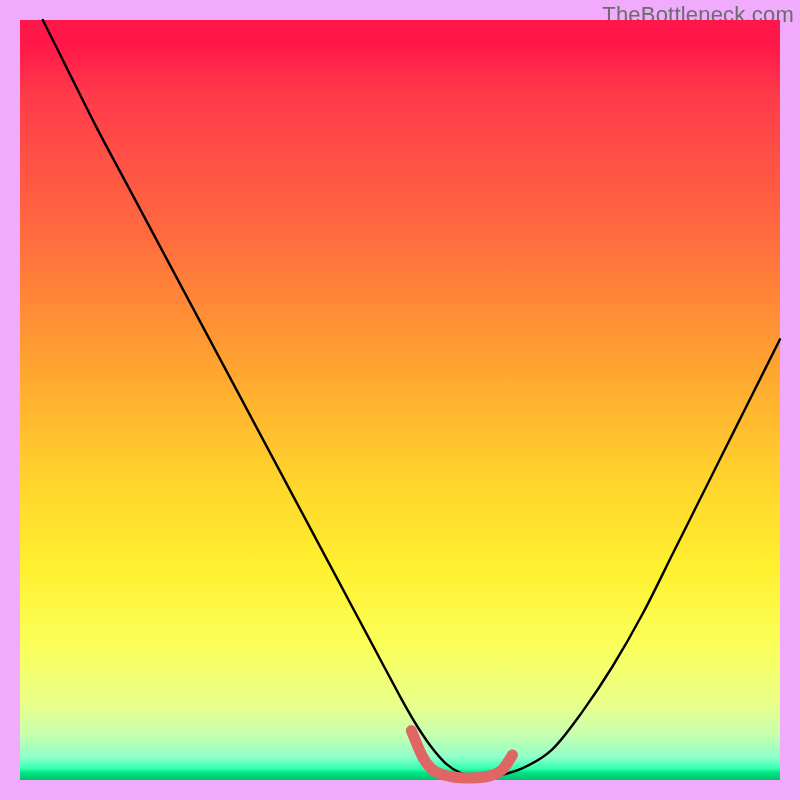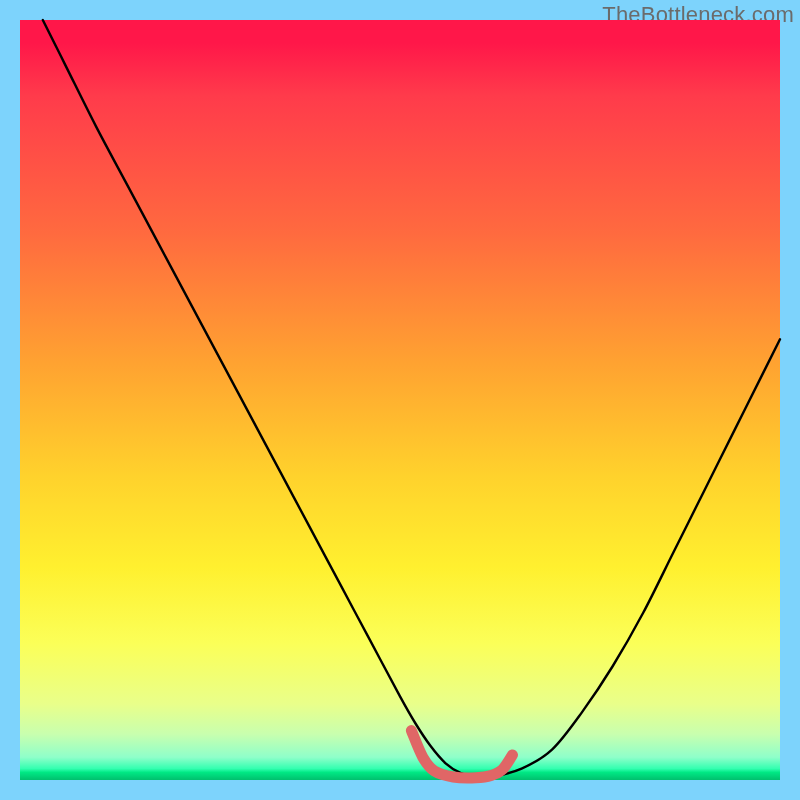--- a/index.html
+++ b/index.html
@@ -8,21 +8,21 @@
     width: 800px;
     height: 800px;
     overflow: hidden;
     background: #000;
     font-family: Arial, Helvetica, sans-serif;
   }
   .frame {
     position: relative;
     width: 800px;
     height: 800px;
-    background: #7dd3fc;
+    background: #f0abfc;
   }
   .plot-area {
     position: absolute;
     left: 20px;
     top: 20px;
     width: 760px;
     height: 760px;
     
     background:
       linear-gradient(to bottom,

